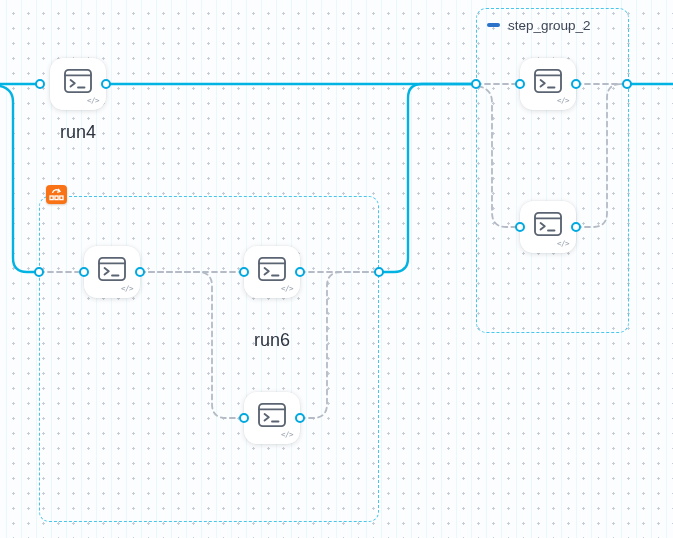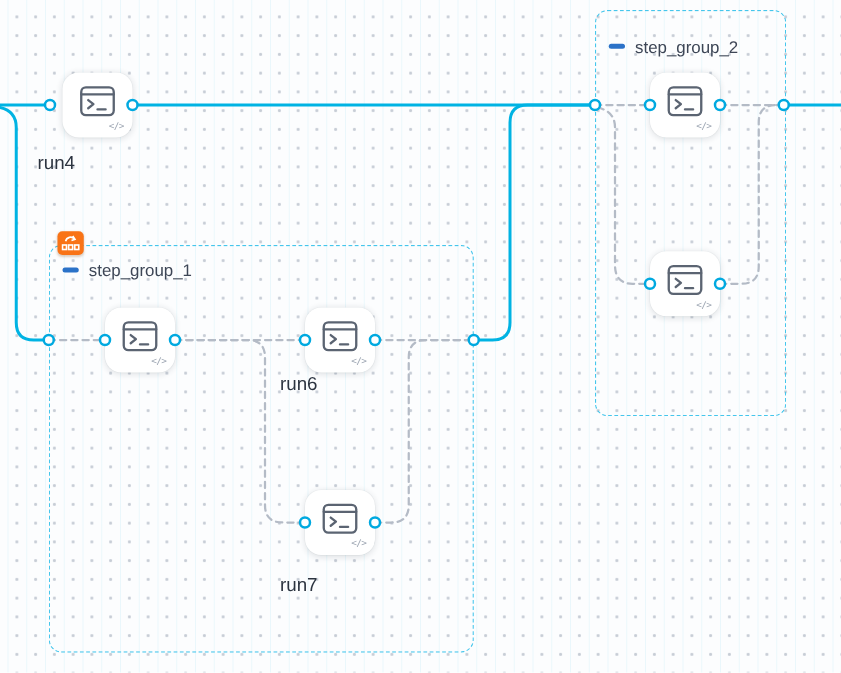--- a/index.html
+++ b/index.html
@@ -41,21 +41,21 @@
     box-shadow:0 1px 5px rgba(25,39,59,0.14),0 0 0 0.5px rgba(25,39,59,0.04);
     display:flex;justify-content:center;align-items:flex-start;padding-top:0;
     z-index:3;
   }
   .term{margin-top:10px;line-height:0;}
   .code-glyph{
     position:absolute;right:7px;bottom:5px;font-size:7.5px;color:#9aa3b0;
     font-family:"DejaVu Sans Mono",monospace;letter-spacing:-0.5px;
   }
   .nlabel{
-    position:absolute;width:96px;text-align:left;font-size:15px;color:#2c3440;
+    position:absolute;width:96px;text-align:center;font-size:18px;color:#2c3440;
     z-index:3;
   }
   .port{
     position:absolute;width:6px;height:6px;border-radius:50%;
     border:2.5px solid var(--port);background:#fff;z-index:5;
   }
 </style>
 </head>
 <body>
 
@@ -83,28 +83,24 @@
   <div class="group" style="left:39px;top:196px;width:338px;height:324px;">
     <div class="loop-badge">
       <svg width="15" height="14" viewBox="0 0 15 14" fill="none" stroke="#ffffff" stroke-width="1.3">
         <path d="M3.5 5 A 4 4 0 0 1 10.5 3.2"></path>
         <path d="M9.2 0.8 L 11 3.4 L 8.2 4.4" fill="none"></path>
         <rect x="1" y="8" width="3.2" height="3.6"></rect>
         <rect x="5.9" y="8" width="3.2" height="3.6"></rect>
         <rect x="10.8" y="8" width="3.2" height="3.6"></rect>
       </svg>
     </div>
-    <div class="group-label-row" style="left:10px;top:12px;">
-      <span class="minus"></span>
-      <span class="group-title">step_group_1</span>
-    </div>
   </div>
 
   <div class="group" style="left:476px;top:8px;width:151px;height:323px;">
-    <div class="group-label-row" style="left:10px;top:21px;">
+    <div class="group-label-row" style="left:10px;top:9px;">
       <span class="minus"></span>
       <span class="group-title">step_group_2</span>
     </div>
   </div>
 
   <div class="node" style="left:50px;top:58px;">
     <span class="term">
       <svg width="30" height="26" viewBox="0 0 32 28" fill="none" stroke="#5b6472" stroke-width="2" stroke-linecap="round" stroke-linejoin="round">
         <rect x="2" y="2" width="28" height="24" rx="4"></rect>
           <line x1="2" y1="8" x2="30" y2="8"></line>
@@ -132,34 +128,33 @@
     <span class="term">
       <svg width="30" height="26" viewBox="0 0 32 28" fill="none" stroke="#5b6472" stroke-width="2" stroke-linecap="round" stroke-linejoin="round">
         <rect x="2" y="2" width="28" height="24" rx="4"></rect>
           <line x1="2" y1="8" x2="30" y2="8"></line>
         <path d="M8 13 L12.5 16.5 L8 20"></path>
           <line x1="16" y1="21" x2="23" y2="21"></line>
       </svg>
     </span>
     <span class="code-glyph">&lt;/&gt;</span>
   </div>
-  <div class="nlabel" style="left:224px;top:299px;">run6</div>
+  <div class="nlabel" style="left:224px;top:330px;">run6</div>
 
   <div class="node" style="left:244px;top:392px;">
     <span class="term">
       <svg width="30" height="26" viewBox="0 0 32 28" fill="none" stroke="#5b6472" stroke-width="2" stroke-linecap="round" stroke-linejoin="round">
         <rect x="2" y="2" width="28" height="24" rx="4"></rect>
           <line x1="2" y1="8" x2="30" y2="8"></line>
         <path d="M8 13 L12.5 16.5 L8 20"></path>
           <line x1="16" y1="21" x2="23" y2="21"></line>
       </svg>
     </span>
     <span class="code-glyph">&lt;/&gt;</span>
   </div>
-  <div class="nlabel" style="left:224px;top:460px;">run7</div>
 
   <div class="node" style="left:520px;top:58px;">
     <span class="term">
       <svg width="30" height="26" viewBox="0 0 32 28" fill="none" stroke="#5b6472" stroke-width="2" stroke-linecap="round" stroke-linejoin="round">
         <rect x="2" y="2" width="28" height="24" rx="4"></rect>
           <line x1="2" y1="8" x2="30" y2="8"></line>
         <path d="M8 13 L12.5 16.5 L8 20"></path>
           <line x1="16" y1="21" x2="23" y2="21"></line>
       </svg>
     </span>

